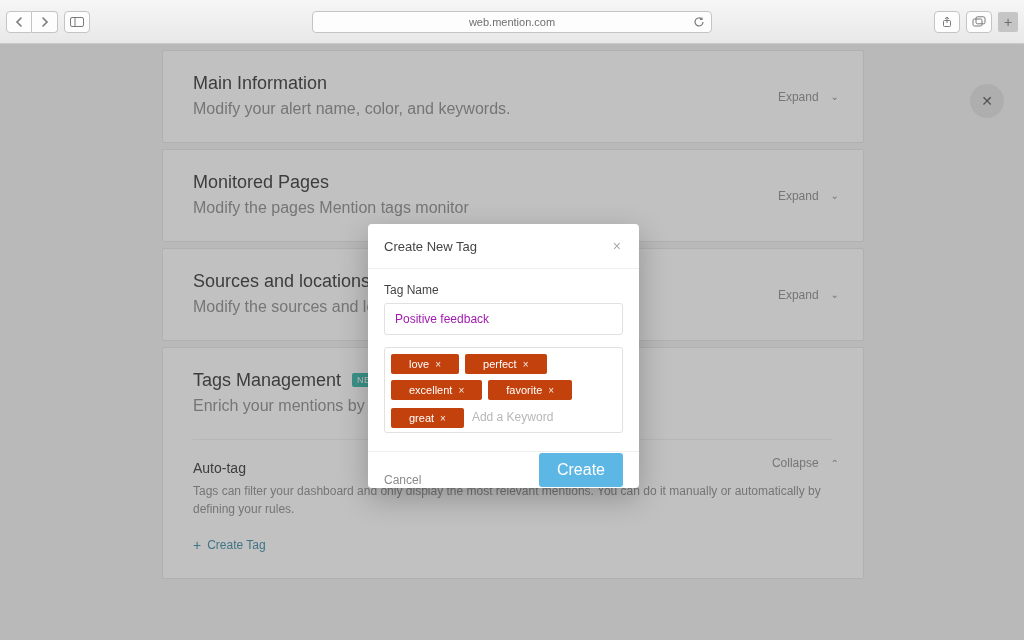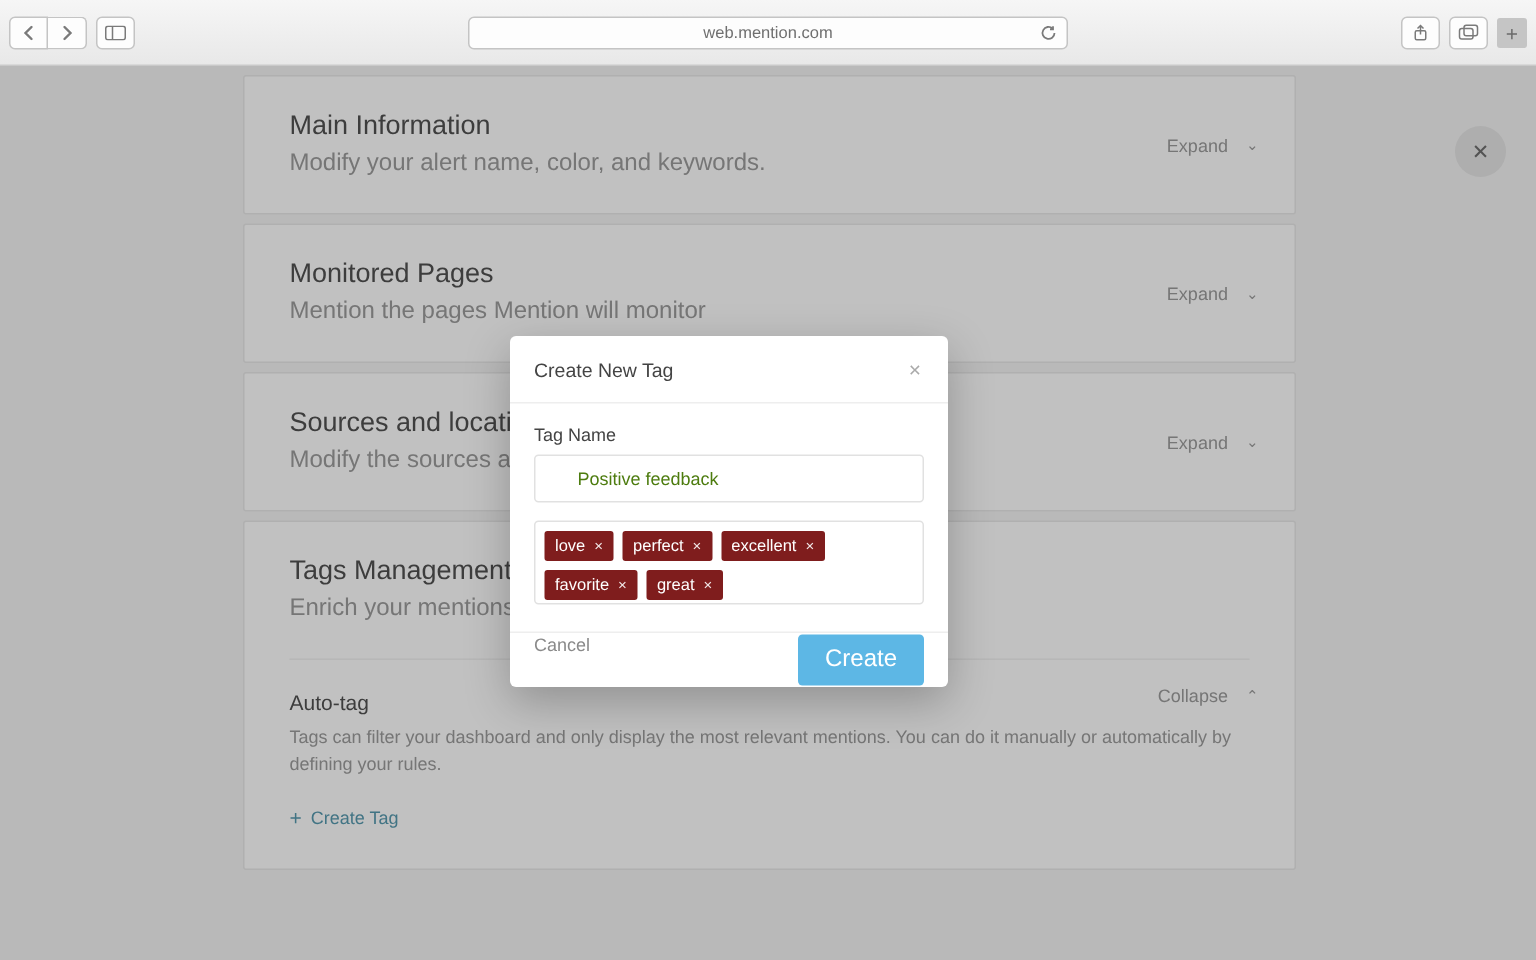--- a/index.html
+++ b/index.html
@@ -99,62 +99,62 @@
   
   .scrim {
     position:absolute; inset:0;
     background: rgba(80,80,80,0.35);
     z-index: 10;
   }
 
   
   .modal {
     position:absolute; z-index:20;
-    left: 340px; top: 180px;
-    width: 292px;
+    left: 368px; top: 180px;
+    width: 271px;
     background:#fff;
     border-radius:4px;
     box-shadow: 0 10px 30px rgba(0,0,0,.25);
   }
   .modal-head {
     padding: 14px 16px;
     border-bottom:1px solid #eee;
     display:flex; align-items:center;
   }
   .modal-head h3 { font-size:13px; font-weight:500; color:#444; flex:1; }
   .modal-close { color:#aaa; font-size:14px; cursor:pointer; padding:0 2px; }
   .modal-body { padding: 14px 16px 6px; }
   .label { font-size:12px; color:#444; margin-bottom:6px; display:flex; align-items:center; gap:6px;}
   .info-dot {
     width:12px;height:12px;border-radius:50%;background:#d9d9d9;color:#fff;
     display:inline-flex;align-items:center;justify-content:center;font-size:9px;font-weight:600;
   }
   .tinput {
     width:100%; border:1px solid #e1e1e1; border-radius:3px;
-    padding:8px 28px; font-size:12px; color:#4d7c0f; outline:none;
+    padding:8px 10px; font-size:12px; color:#a21caf; outline:none;
     background:#fff;
   }
   .gap { height:12px; }
   .pillbox {
     border:1px solid #e1e1e1; border-radius:3px; padding:6px 6px 2px;
     display:flex; flex-wrap:wrap; gap:6px; align-items:center;
   }
   .pill {
-    background:#7f1d1d; color:#fff; font-size:11px;
-    border-radius:2px; padding:4px 7px; display:inline-flex; gap:6px; align-items:center;
+    background:#c2410c; color:#fff; font-size:11px;
+    border-radius:2px; padding:4px 18px; display:inline-flex; gap:6px; align-items:center;
   }
   .pill .x { font-size:10px; cursor:pointer; opacity:.9; }
   .kw-input {
     border:none; outline:none; font-size:12px; color:#666; flex:1; min-width:110px;
     padding:4px 2px 6px;
   }
   .kw-input::placeholder { color:#b7b7b7; }
   .modal-foot {
     border-top:1px solid #eee; padding:1px 16px;
-    display:flex; align-items:flex-start;
+    display:flex; align-items:flex-end;
   }
   .btn-link { color:#8a8a8a; font-size:12px; cursor:pointer; background:none;border:none; }
   .btn-primary {
     margin-left:auto; background:#5db7e5; color:#fff;
     border:none; border-radius:3px; padding:8px 18px; font-size:16px; cursor:pointer;
   }
 
   svg { display:block; }
 </style>
 </head>
@@ -217,21 +217,21 @@
       <h2>Main Information</h2>
       <div class="sub">Modify your alert name, color, and keywords.</div>
       <div class="expand">
         <span>Expand</span>
         <span class="chev">⌄</span>
       </div>
     </div>
 
     <div class="card">
       <h2>Monitored Pages</h2>
-      <div class="sub">Mention the pages Mention will monitor</div>
+      <div class="sub">Modify the pages Mention tags monitor</div>
       <div class="expand">
         <span>Expand</span>
         <span class="chev">⌄</span>
       </div>
     </div>
 
     <div class="card">
       <h2>Sources and locations</h2>
       <div class="sub">Modify the sources and locations</div>
       <div class="expand">
@@ -295,20 +295,21 @@
             <span class="x">×</span>
           </span>
           <span class="pill">
             <span>favorite</span>
             <span class="x">×</span>
           </span>
           <span class="pill">
             <span>great</span>
             <span class="x">×</span>
           </span>
+          <input class="kw-input" placeholder="Add a Keyword" style="">
       </div>
       <div class="gap"></div>
     </div>
     <div class="modal-foot">
       <button class="btn-link">Cancel</button>
       <button class="btn-primary">Create</button>
     </div>
   </div>
 
 </div>

